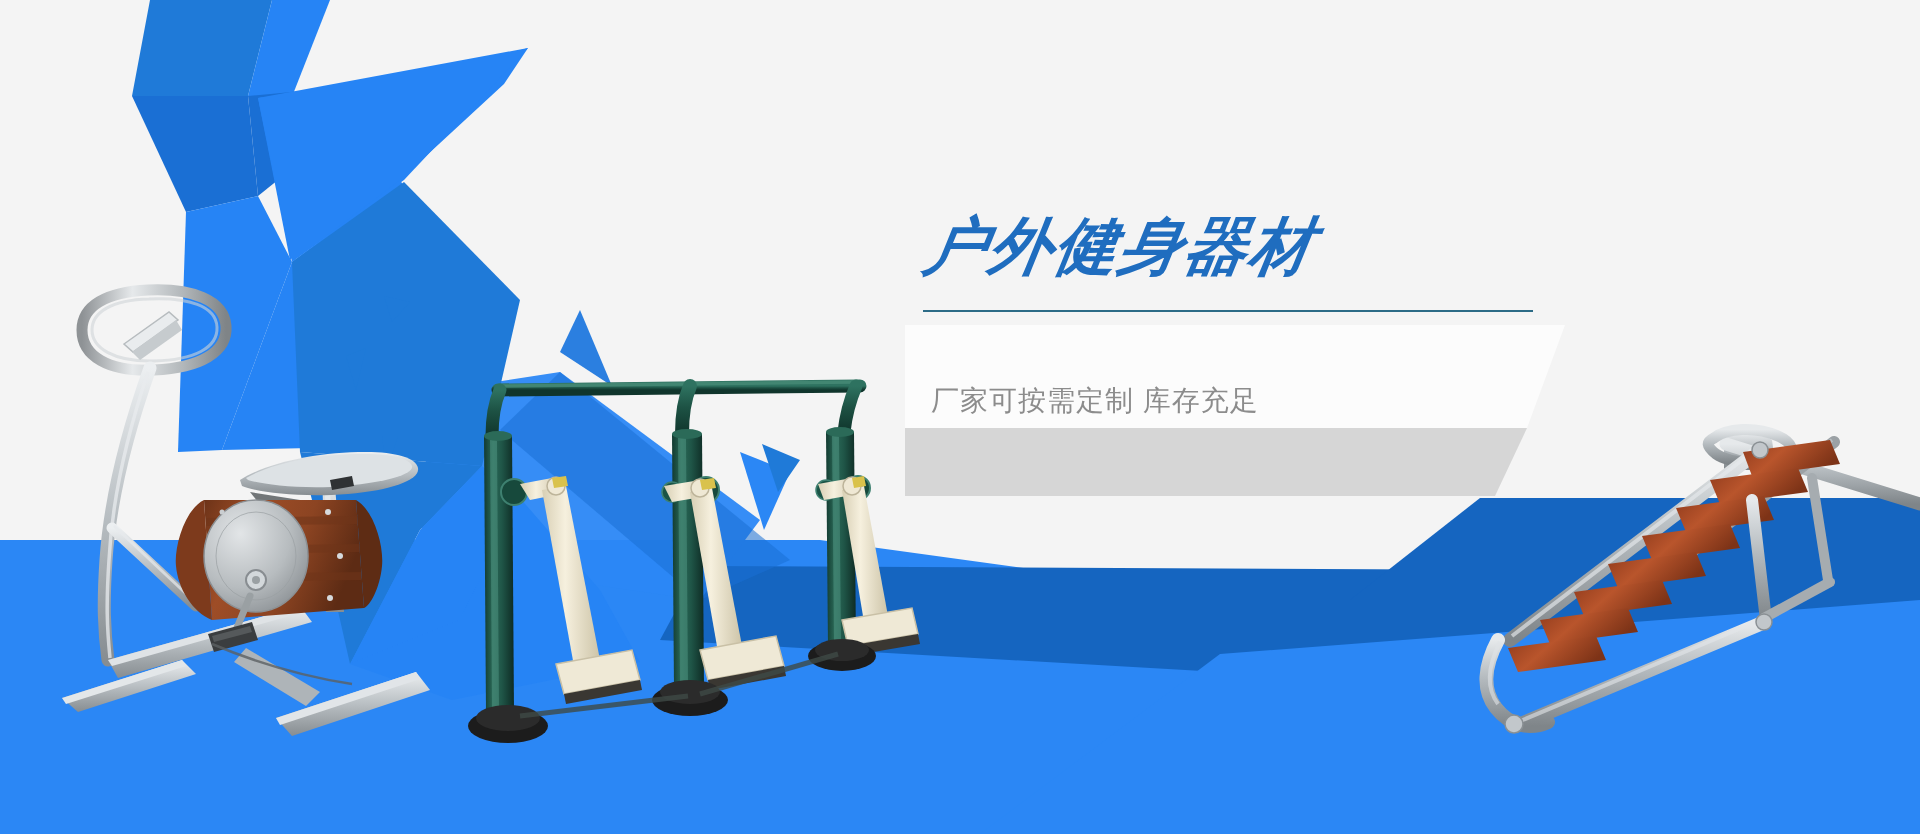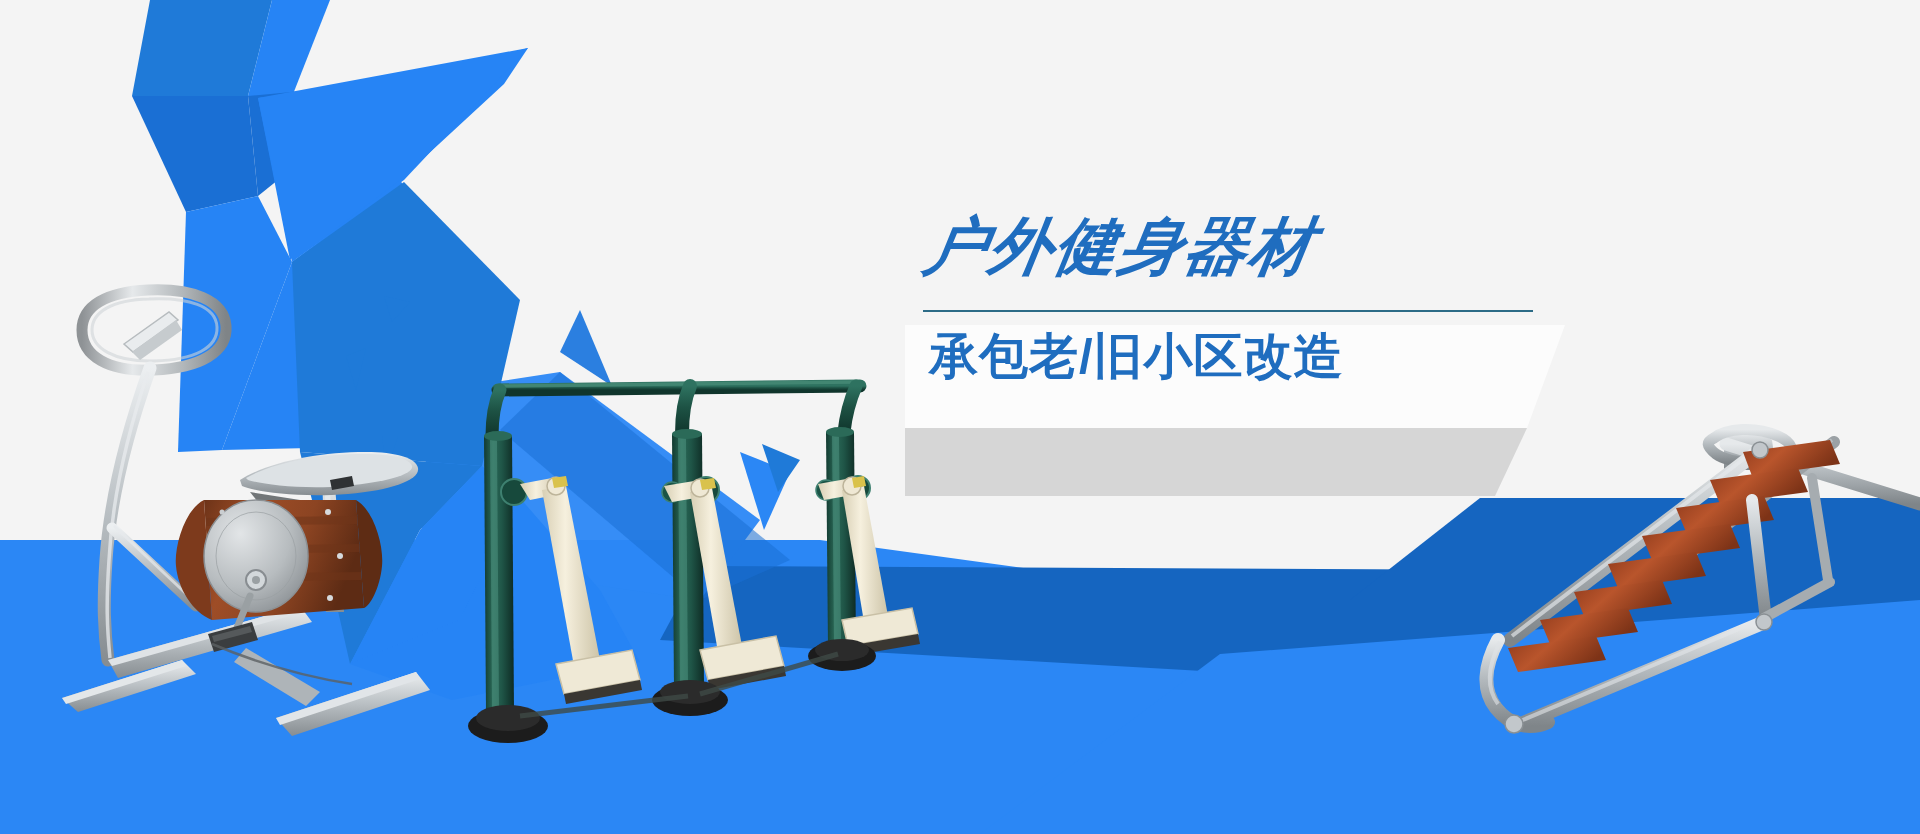--- a/index.html
+++ b/index.html
@@ -324,16 +324,16 @@
     <circle cx="1764" cy="622" r="8" fill="#c2c7cb" stroke="#8a9094" stroke-width="1.5"></circle>
     <circle cx="1760" cy="450" r="8" fill="#c2c7cb" stroke="#8a9094" stroke-width="1.5"></circle>
   </svg>
 
   <div id="text-block">
     <div id="band-white" class="band"></div>
     <div id="band-gray" class="band"></div>
 
     <div id="main-title">户外健身器材</div>
     <div id="title-divider"></div>
-    <div id="sub-title">承包老/旧小区改造</div>
+    <div id="tagline-1">厂家可按需定制 库存充足</div>
   </div>
 
 </div>
 
 </body></html>

